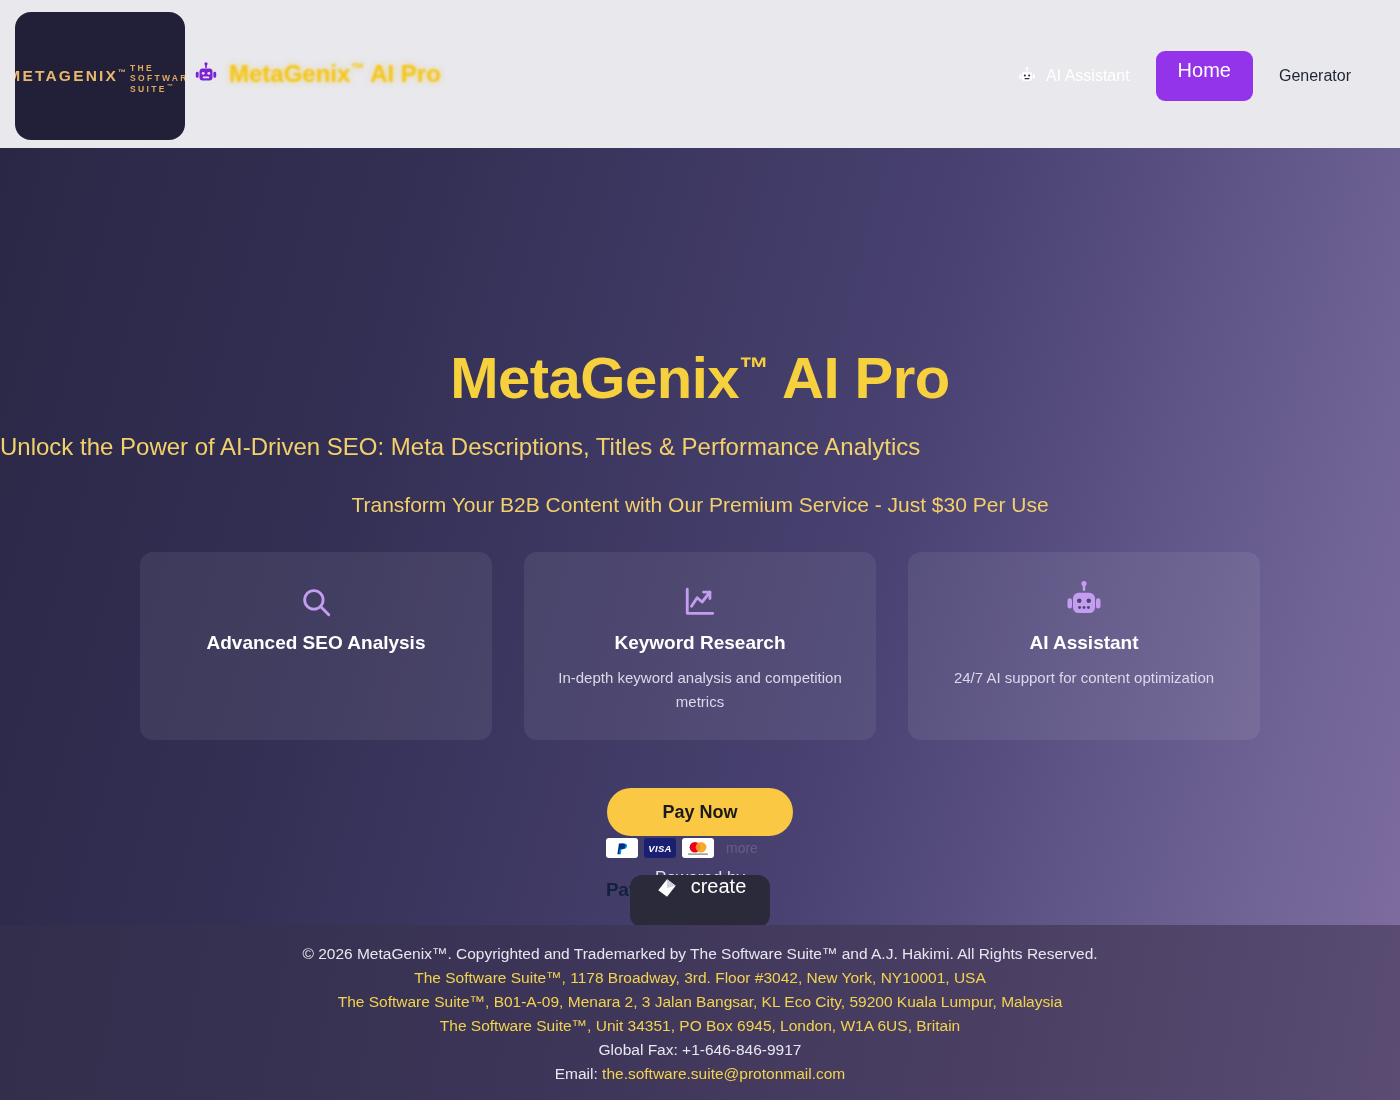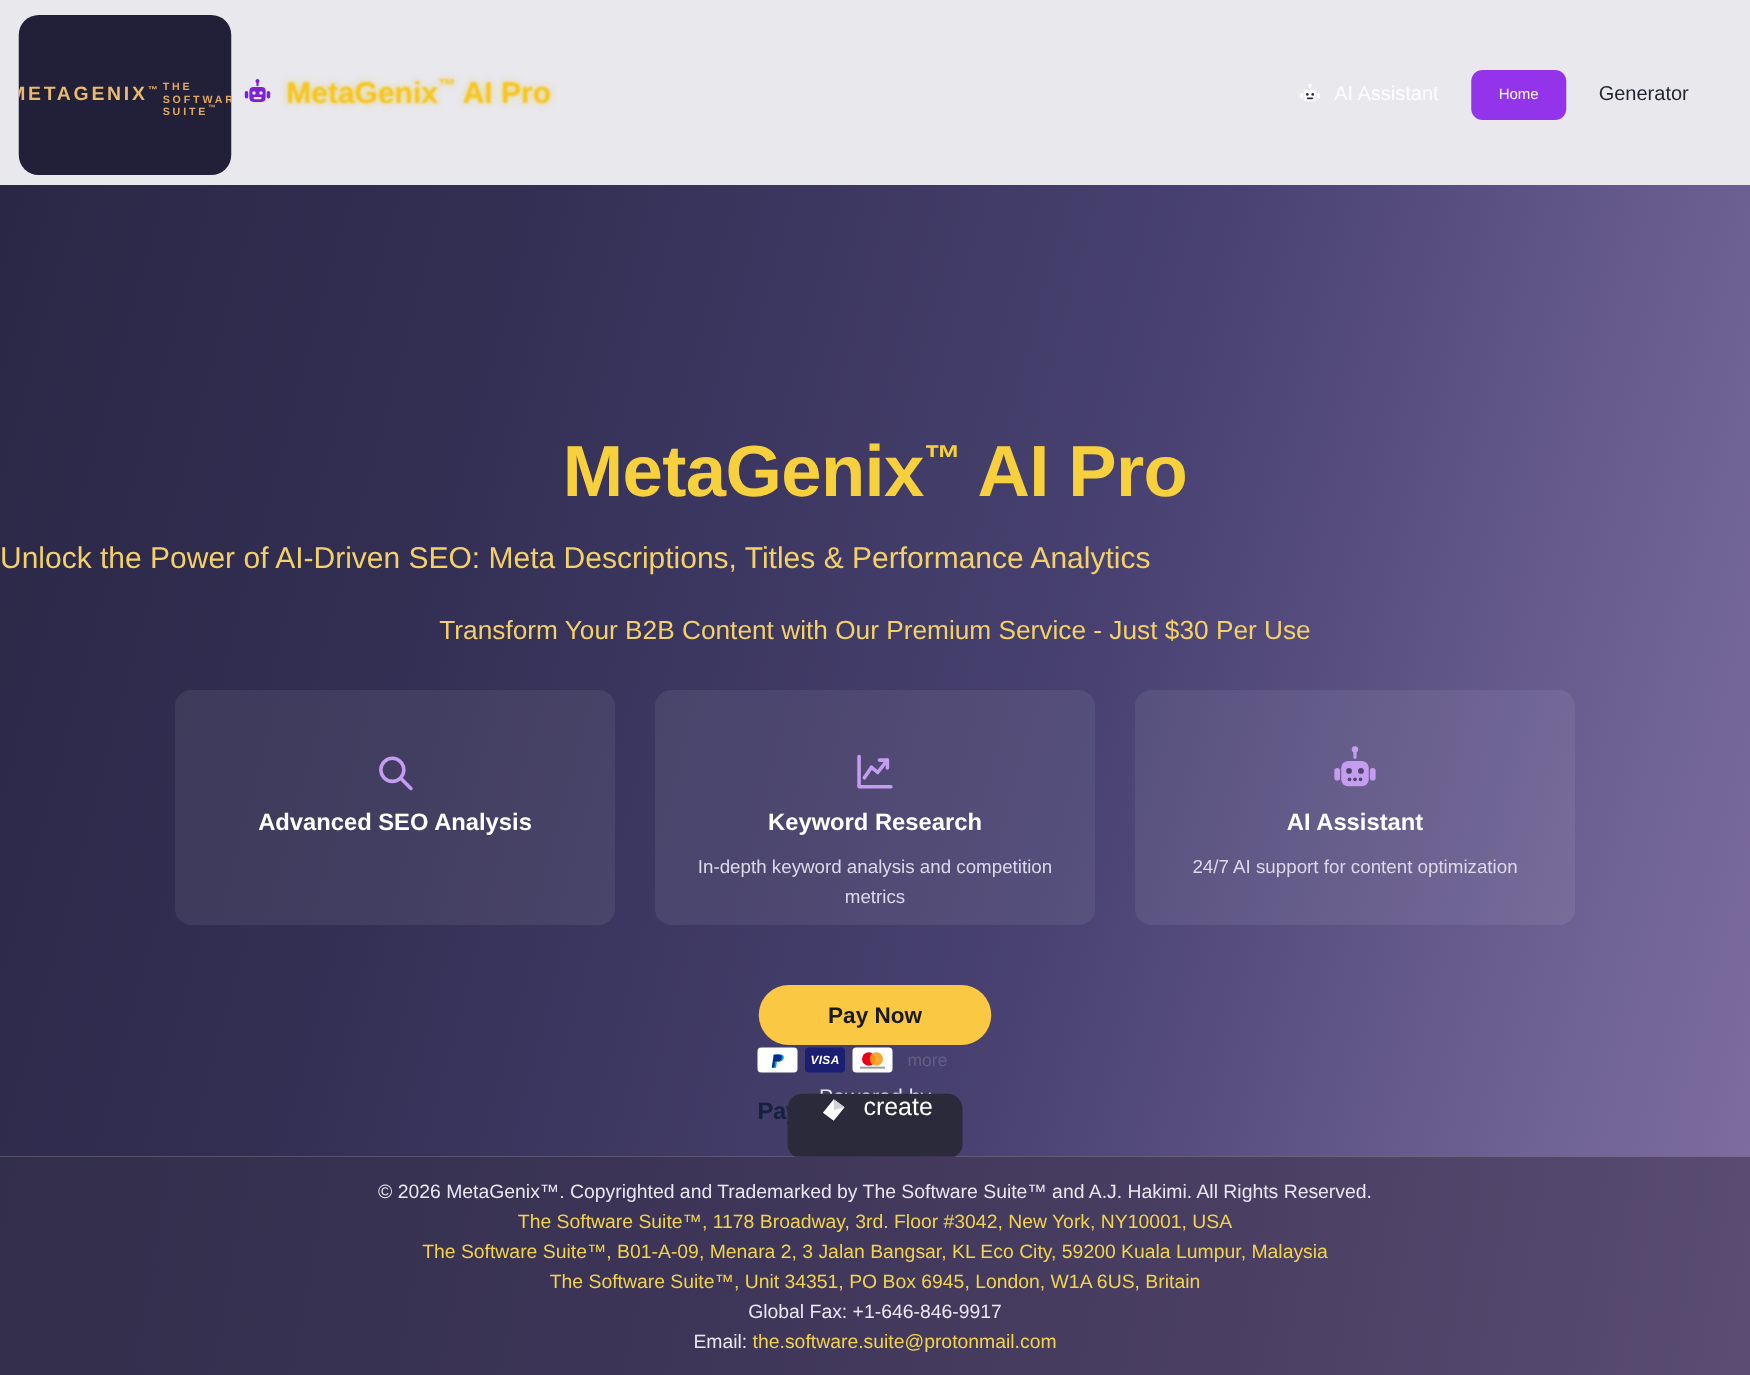--- a/index.html
+++ b/index.html
@@ -100,23 +100,23 @@
     line-height: 52px;
     cursor: pointer;
   }
   .nav-ai { color: #ffffff; }
   .nav-ai-icon { width: 20px; height: 20px; display:block; }
   .nav-home {
     background: #9333ea;
     color: #ffffff;
     border-radius: 9px;
     padding: 0 22px;
-    height: 40px;
+    height: 50px;
     line-height: 38px;
-    font-size: 12px;
+    font-size: 20px;
     margin: 0 10px;
     cursor: pointer;
   }
   .nav-gen { color: #1f2430; }
 
   
   .hero {
     position: absolute;
     top: 148px; left: 0;
     width: 1400px;
@@ -164,21 +164,21 @@
     gap: 32px;
   }
   .card {
     width: 352px;
     height: 188px;
     background: rgba(255,255,255,0.07);
     border-radius: 13px;
     display: flex;
     flex-direction: column;
     align-items: center;
-    padding-top: 44px;
+    padding-top: 28px;
   }
   .card-icon { height: 44px; display: flex; align-items: center; justify-content: center; }
   .card-icon svg { display: block; }
   .card-title {
     margin-top: 8px;
     font-size: 19px;
     font-weight: bold;
     color: #ffffff;
   }
   .card-desc {

